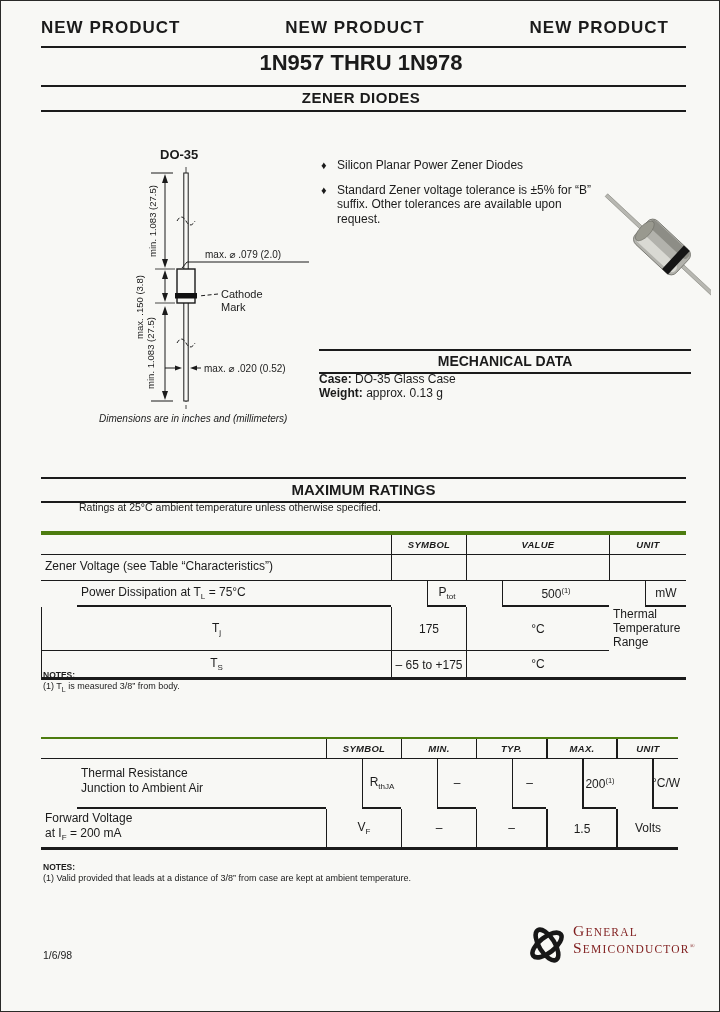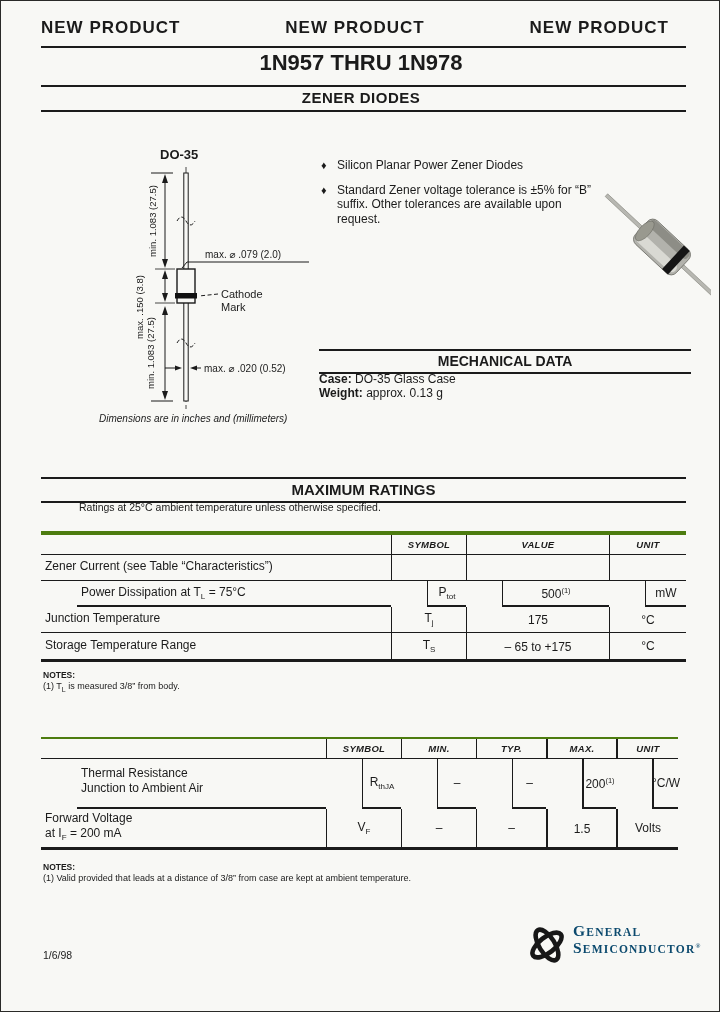--- a/index.html
+++ b/index.html
@@ -59,21 +59,21 @@
   .t2 .tall{min-height:50px;}
   .t2 .first{flex-direction:column;align-items:flex-start;justify-content:center;line-height:15px;}
   sub{font-size:8px;}
   sup{font-size:7.5px;}
   .notes-title{position:absolute;font-size:8.5px;font-weight:bold;}
   .notes-item{position:absolute;font-size:9px;}
   .dims-note{position:absolute;font-size:10px;font-style:italic;}
   .do35-label{position:absolute;font-weight:bold;font-size:13px;}
   .footer-date{position:absolute;font-size:10.5px;}
   .logo{position:absolute;left:524px;top:922px;width:175px;height:45px;}
-  .logo-text{position:absolute;left:48px;top:1px;font-family:"Liberation Serif","DejaVu Serif",serif;font-weight:bold;color:#0c4a6e;}
+  .logo-text{position:absolute;left:48px;top:1px;font-family:"Liberation Serif","DejaVu Serif",serif;font-weight:normal;color:#7f1d1d;}
   .logo-line{line-height:13px;letter-spacing:1.2px;font-size:11.5px;white-space:nowrap;}
   .logo-line .lg{font-size:15.5px;}
   .logo-line .reg{font-size:6.5px;vertical-align:super;letter-spacing:0;}
   svg text{font-family:"Liberation Sans","DejaVu Sans",sans-serif;fill:#1b1b1b;}
 </style>
 </head>
 <body>
 
 <div class="page">
 
@@ -173,54 +173,51 @@
   <div class="intro" style="top:500px;left:42px;padding-left:36px;">Ratings at 25°C ambient temperature unless otherwise specified.</div>
 
   <div class="tbl t1" style="top:530px;left:40px;width:645px;">
 
     <div class="c hd first"></div>
     <div class="c hd bl">SYMBOL</div>
     <div class="c hd bl">VALUE</div>
     <div class="c hd bl">UNIT</div>
 
     <div class="c first">
-      <span><span>Zener Current (see Table “Characteristics”)</span><sub></sub><span></span></span>
+      <span><span>Zener Voltage (see Table “Characteristics”)</span><sub></sub><span></span></span>
     </div>
     <div class="c bl">
         <span><span></span><sub></sub></span>
       </div>
     <div class="c bl">
         <span><span></span><sup></sup></span>
       </div>
     <div class="c bl"></div>
 
     <div class="c first thickb">
       <span><span>Power Dissipation at T</span><sub>L</sub><span> = 75°C</span></span>
     </div>
     <div class="c bl thickb">
         <span><span>P</span><sub>tot</sub></span>
       </div>
     <div class="c bl thickb">
         <span><span>500</span><sup>(1)</sup></span>
       </div>
     <div class="c bl thickb">mW</div>
 
-    <div class="c first">
-      <span><span>Junction Temperature</span><sub></sub><span></span></span>
-    </div>
     <div class="c bl">
         <span><span>T</span><sub>j</sub></span>
       </div>
     <div class="c bl">
         <span><span>175</span><sup></sup></span>
       </div>
     <div class="c bl">°C</div>
 
     <div class="c first lastrow">
-      <span><span>Storage Temperature Range</span><sub></sub><span></span></span>
+      <span><span>Thermal Temperature Range</span><sub></sub><span></span></span>
     </div>
     <div class="c bl lastrow">
         <span><span>T</span><sub>S</sub></span>
       </div>
     <div class="c bl lastrow">
         <span><span>– 65 to +175</span><sup></sup></span>
       </div>
     <div class="c bl lastrow">°C</div>
   </div>
 

